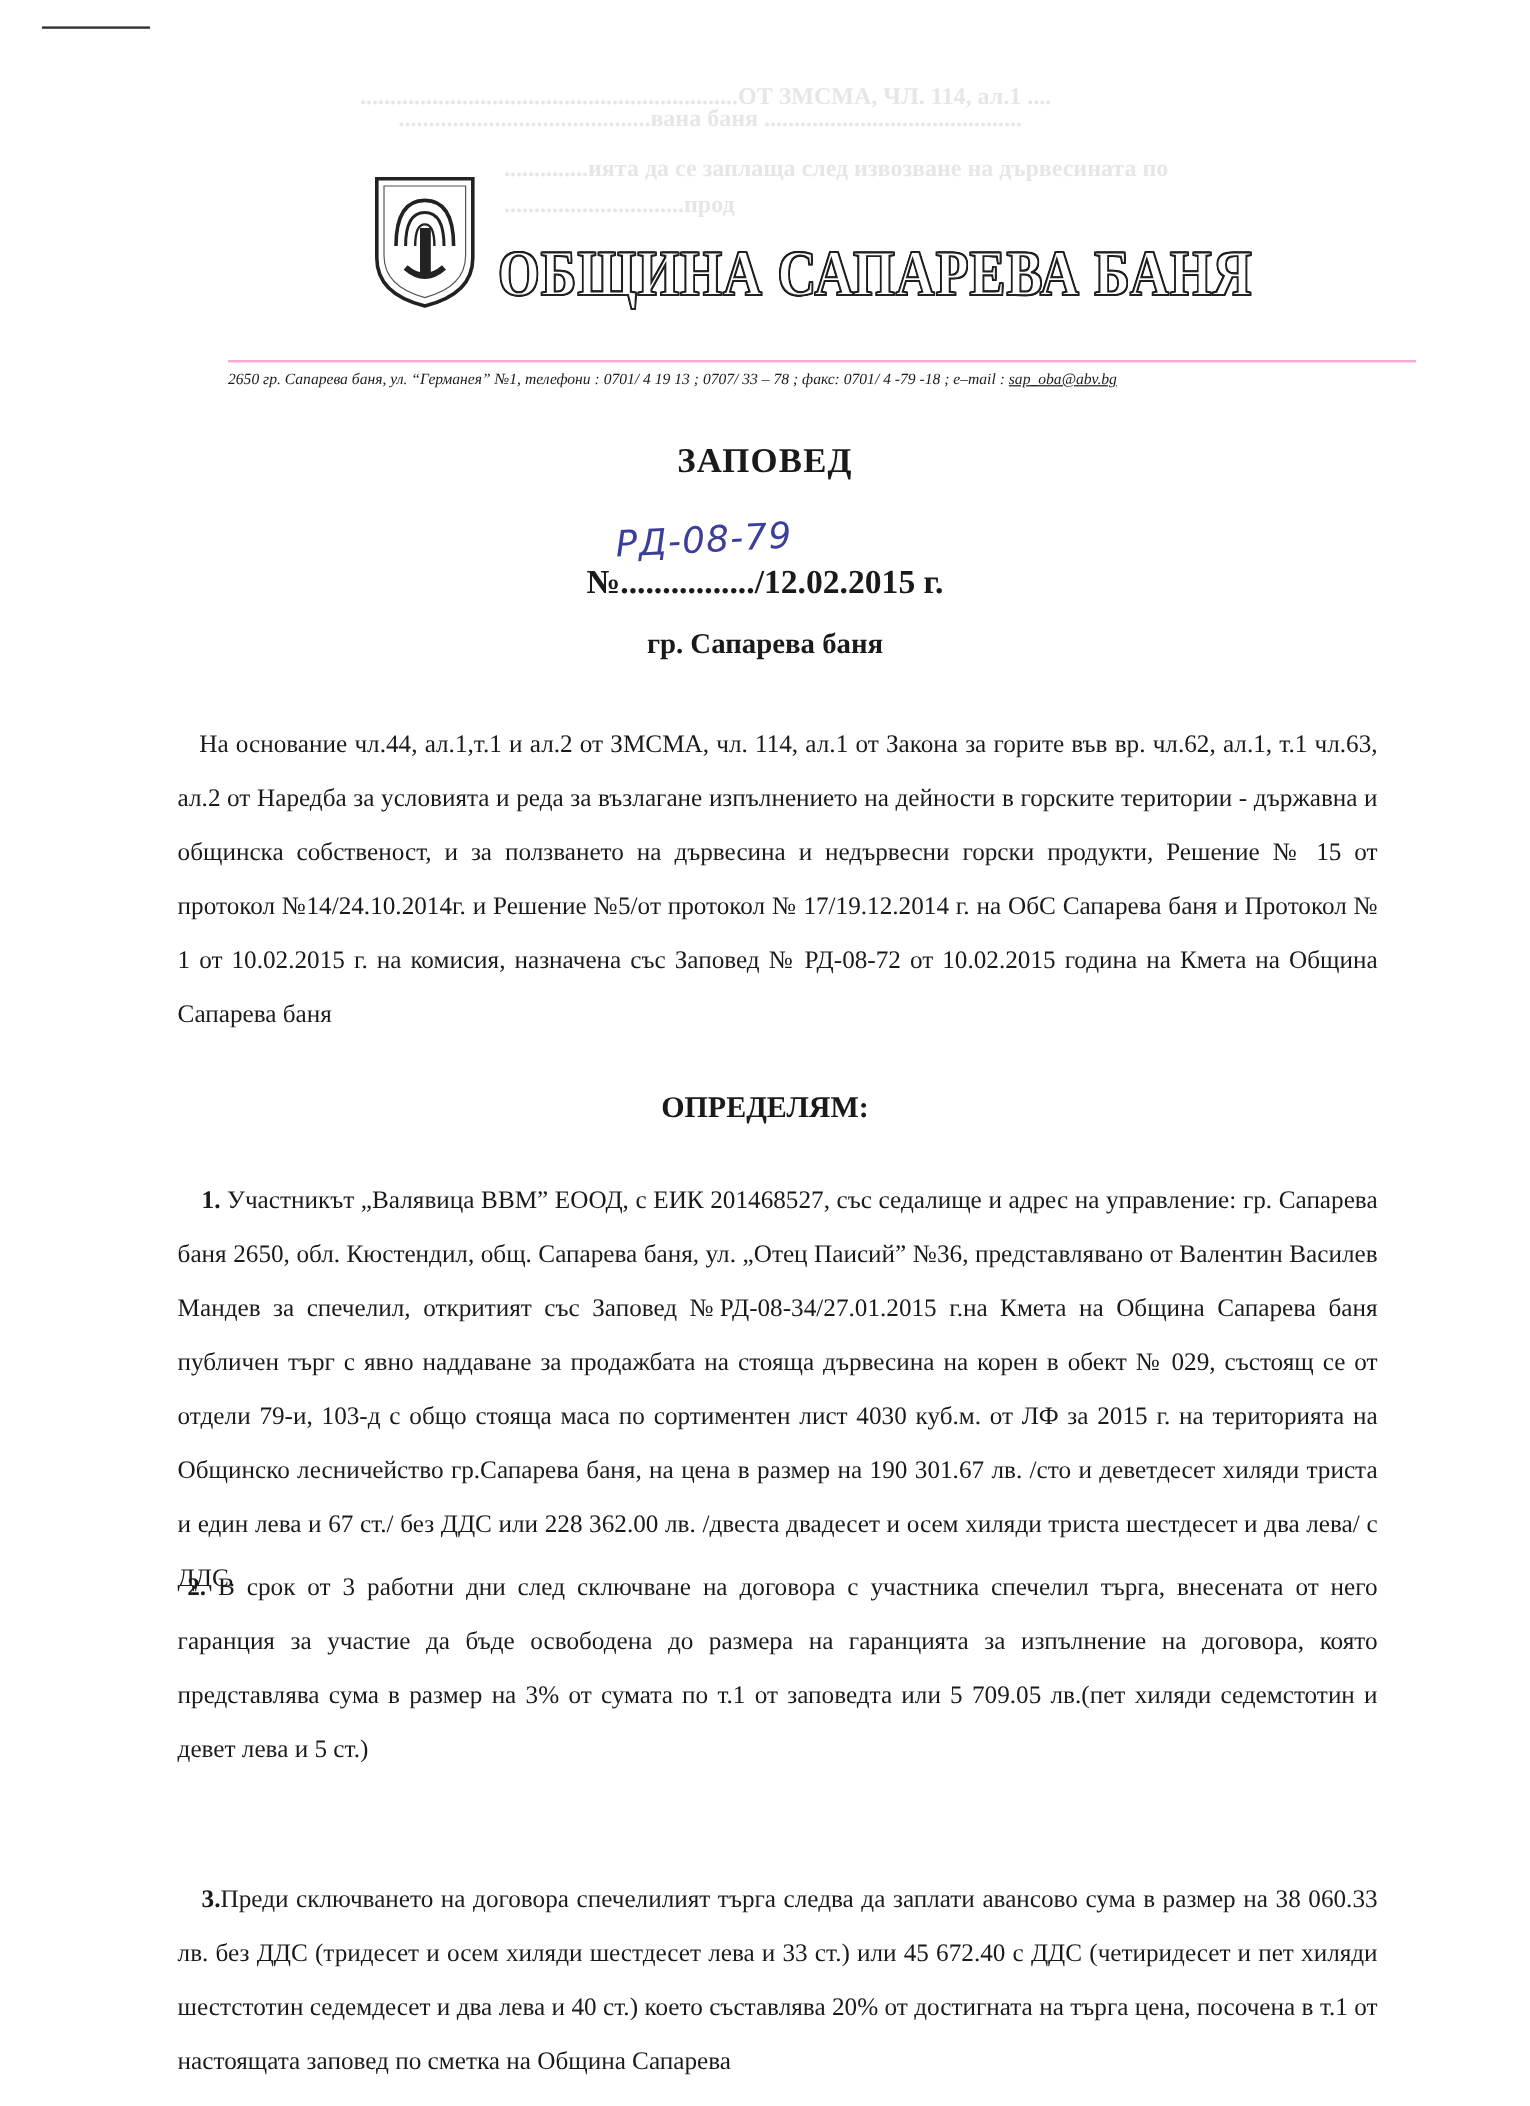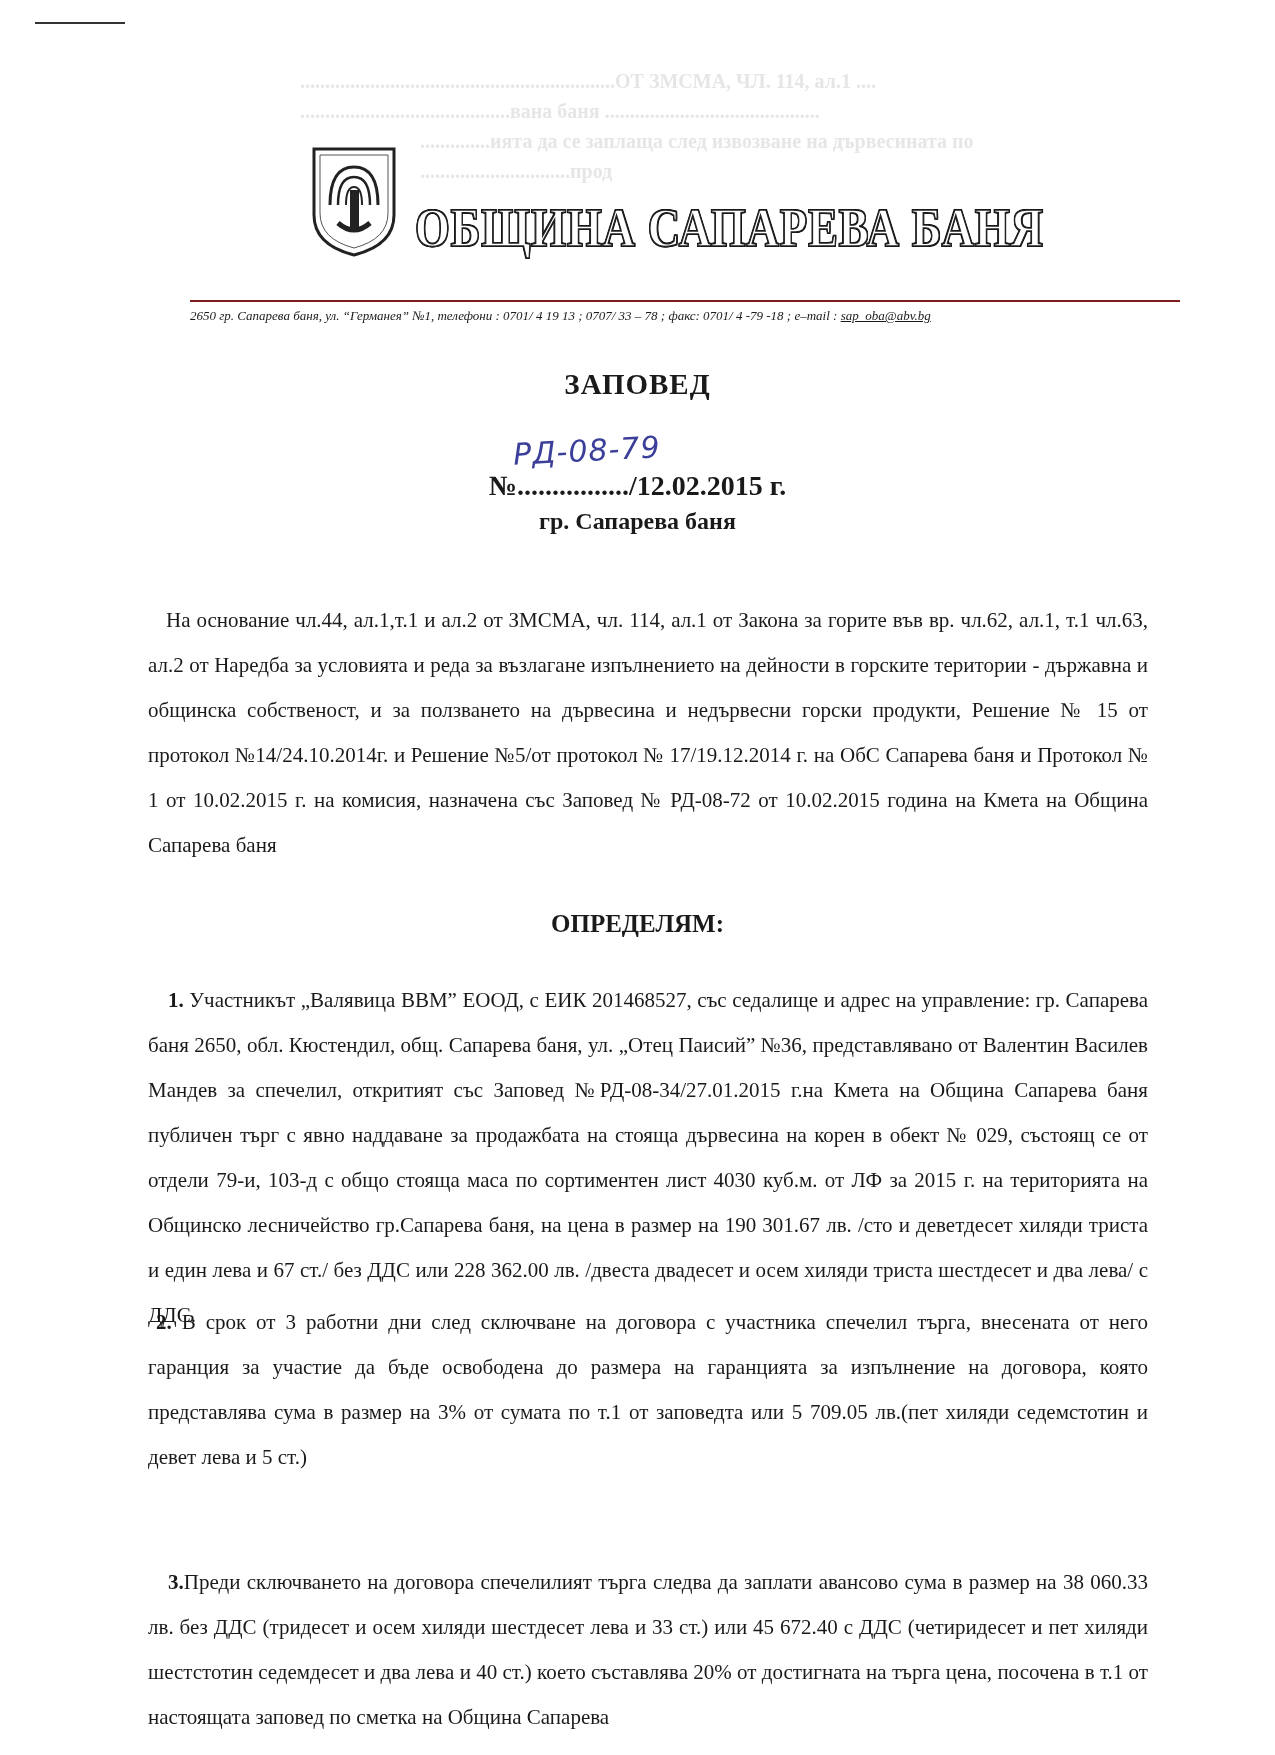--- a/index.html
+++ b/index.html
@@ -11,42 +11,42 @@
   .ghost { position: absolute; left: 300px; width: 880px; color: #e6e6e6; font-size: 20px; font-weight: bold; }
   .letterhead { position: absolute; left: 300px; top: 145px; width: 870px; height: 120px; }
   .logo { position: absolute; left: 8px; top: 0; width: 92px; height: 112px; }
   .org-name {
     position: absolute; left: 115px; top: 52px; font-size: 54px; font-weight: bold;
     letter-spacing: 1px; color: #fff; text-shadow: 0 0 0 #000, 1px 1px 0 #000, -1px -1px 0 #000, 1px -1px 0 #000, -1px 1px 0 #000;
     -webkit-text-stroke: 1.5px #222; white-space: nowrap; transform: scaleX(0.83); transform-origin: left;
   }
   .contact-line {
     position: absolute; left: 190px; top: 300px; width: 990px; font-size: 13px; font-style: italic;
-    border-top: 2px solid #7f1d1d; padding-top: 6px; white-space: nowrap;
+    border-top: 2px solid #f9a8d4; padding-top: 6px; white-space: nowrap;
   }
   .contact-line .email { text-decoration: underline; }
   .title { position: absolute; left: 0; width: 1275px; top: 368px; text-align: center; font-size: 29px; font-weight: bold; letter-spacing: 1px; }
   .number-line { position: absolute; left: 0; width: 1275px; top: 470px; text-align: center; font-size: 28px; font-weight: bold; }
   .handwritten { position: absolute; left: 513px; top: 433px; font-size: 30px; font-family: "DejaVu Sans", sans-serif; color: #3b3f9a; transform: rotate(-3deg); letter-spacing: 1px; font-style: italic; }
-  .city-line { position: absolute; left: 0; width: 1275px; top: 508px; text-align: center; font-size: 24px; font-weight: bold; }
+  .city-line { position: absolute; left: 0; width: 1275px; top: 524px; text-align: center; font-size: 24px; font-weight: bold; }
   .para {
     position: absolute; left: 148px; width: 1000px; font-size: 21px; line-height: 45px;
     text-align: justify; text-align-last: left;
   }
   .para .indent { display: inline-block; width: 20px; }
   .heading { position: absolute; left: 0; width: 1275px; top: 910px; text-align: center; font-size: 25px; font-weight: bold; }
   .num { font-weight: bold; }
 </style>
 </head>
 <body>
 
 <div class="corner-mark"></div>
 
 <div class="ghost" style="top:70px;">...............................................................ОТ ЗМСМА, ЧЛ. 114, ал.1 ....</div>
-<div class="ghost" style="top:100px;">..........................................вана баня ...........................................</div>
+<div class="ghost" style="top:88px;margin-left:32px;">..........................................вана баня ...........................................</div>
 <div class="ghost" style="top:130px; left:420px;">..............ията да се заплаща след извозване на дървесината по</div>
 <div class="ghost" style="top:160px; left:420px;">..............................прод</div>
 
 <div class="letterhead">
   <svg class="logo" viewBox="0 0 92 112">
     <path d="M6 4 H86 V70 Q86 100 46 110 Q6 100 6 70 Z" fill="none" stroke="#222" stroke-width="3"></path>
     <path d="M12 10 H80 V68 Q80 94 46 103 Q12 94 12 68 Z" fill="none" stroke="#555" stroke-width="1"></path>
     <path d="M22 60 Q22 22 46 22 Q70 22 70 60" fill="none" stroke="#222" stroke-width="3"></path>
     <path d="M30 60 Q30 32 46 32 Q62 32 62 60" fill="none" stroke="#222" stroke-width="2.5"></path>
     <path d="M38 60 Q38 42 46 42 Q54 42 54 60" fill="none" stroke="#222" stroke-width="2"></path>

